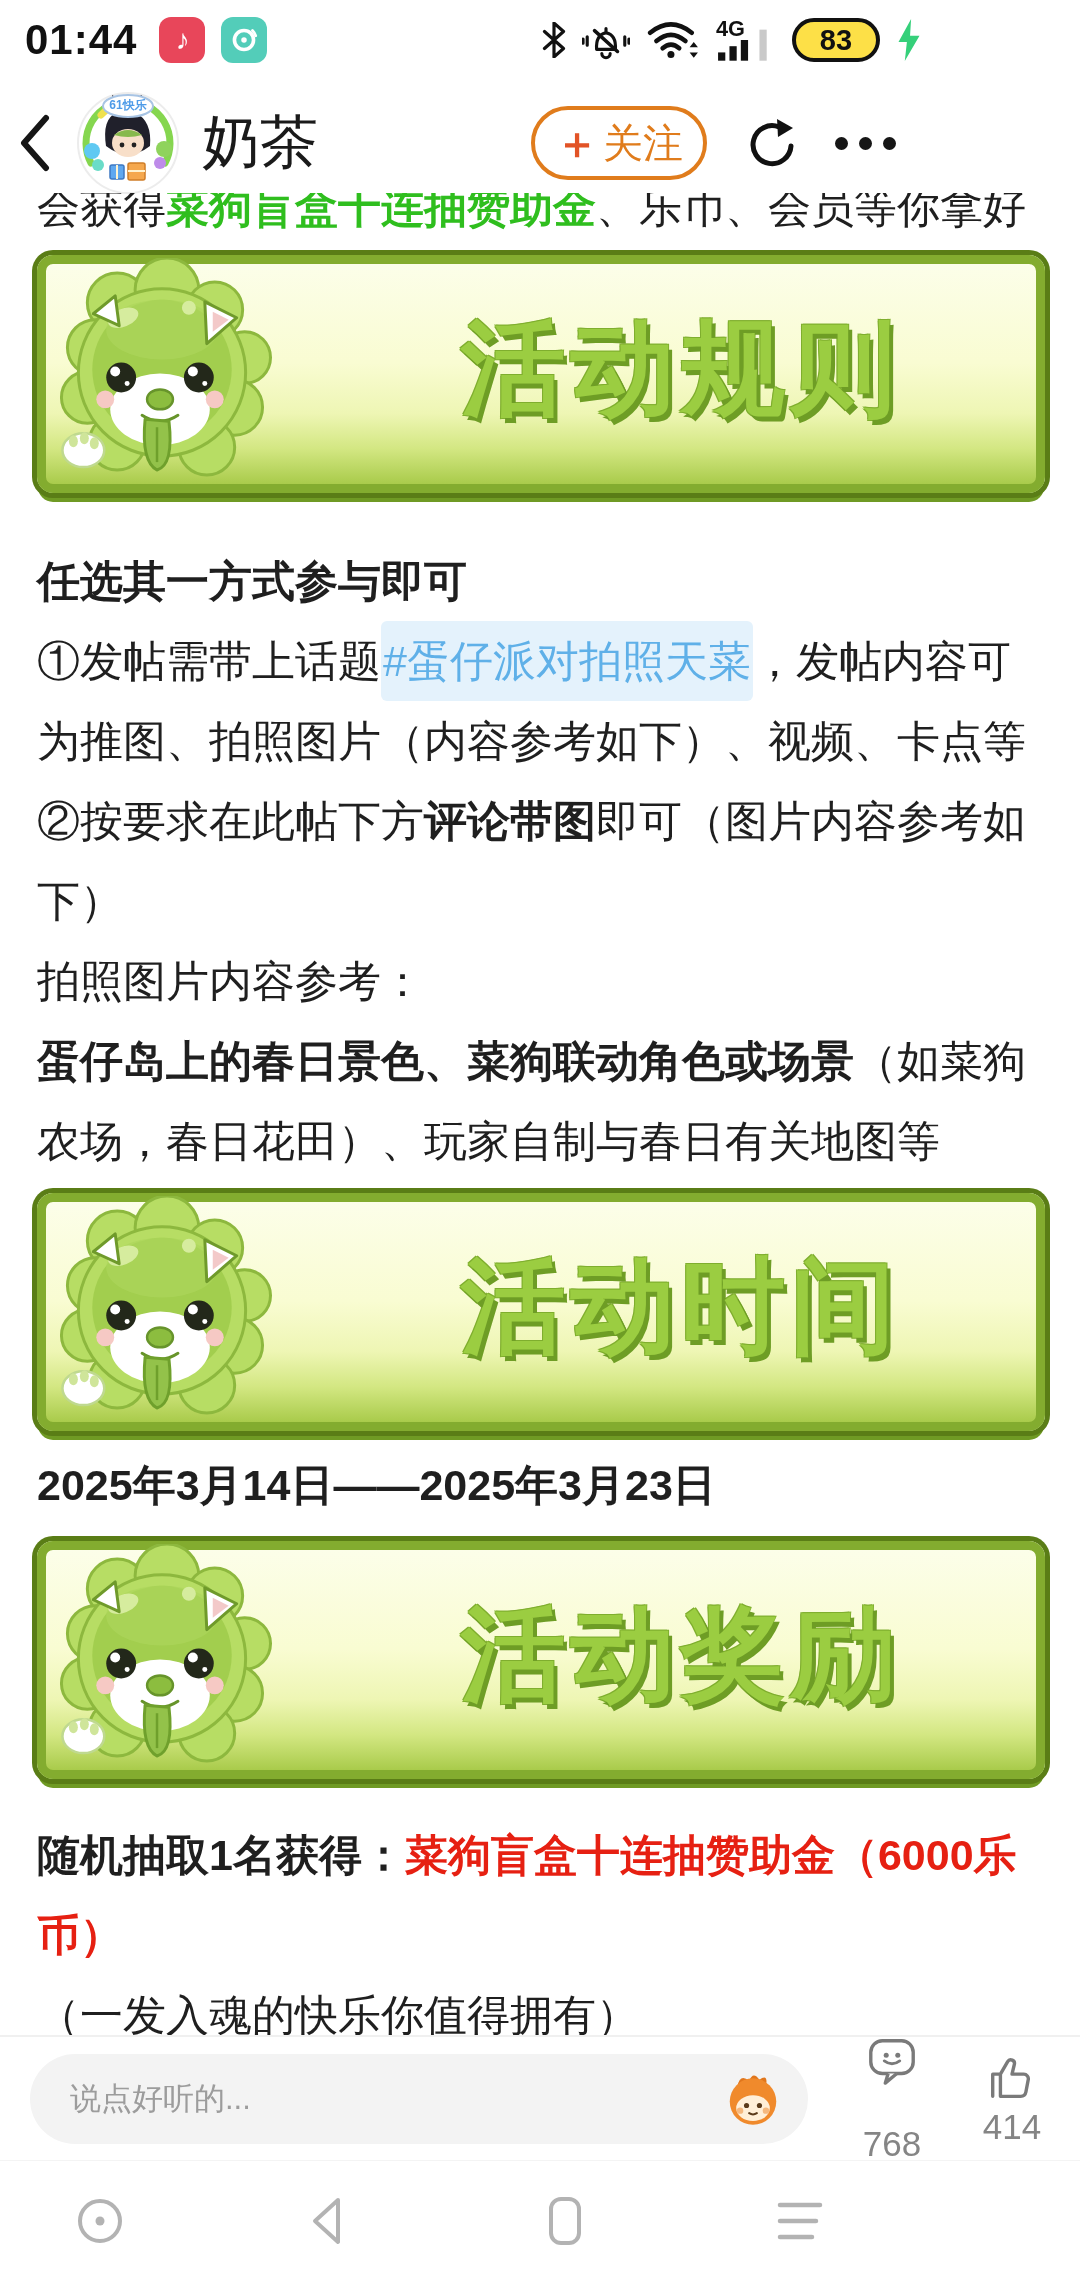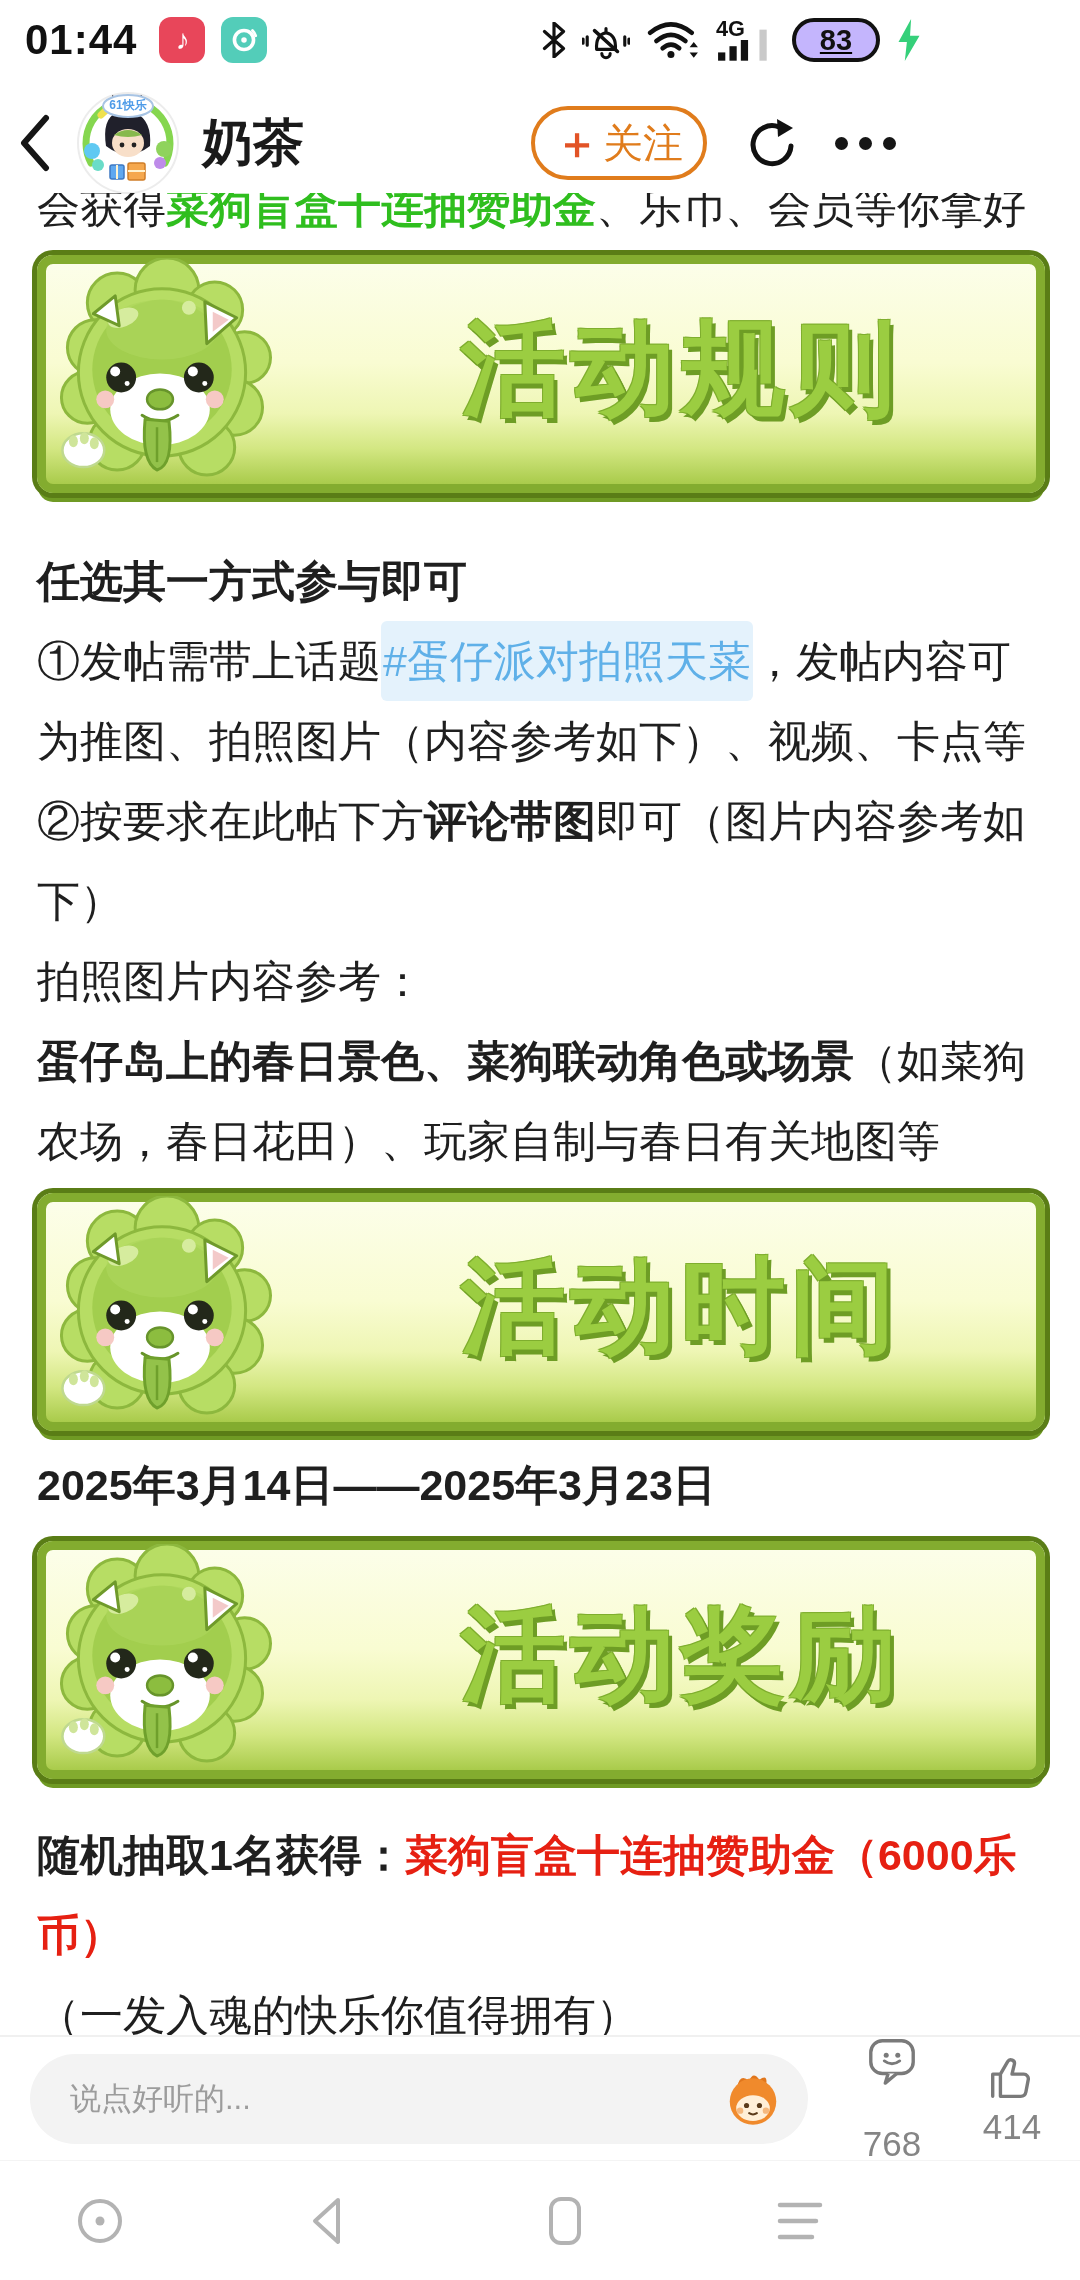--- a/index.html
+++ b/index.html
@@ -9,28 +9,28 @@
   *{margin:0;padding:0;box-sizing:border-box;}
   html,body{width:1080px;height:2280px;background:#fff;font-family:"Liberation Sans",sans-serif;}
   
   .status-bar{position:absolute;top:0;left:0;width:936px;height:80px;display:flex;align-items:center;padding:0 14px 0 25px;}
   .sb-time{font-size:42px;font-weight:600;color:#111;letter-spacing:1px;}
   .sb-left{display:flex;align-items:center;gap:16px;margin-left:22px;}
   .sb-appicon{width:46px;height:46px;border-radius:12px;display:flex;align-items:center;justify-content:center;}
   .sb-appicon.music{background:#E8465A;color:#fff;font-size:28px;}
   .sb-appicon.record{background:#53CDB9;}
   .sb-right{margin-left:auto;display:flex;align-items:center;gap:16px;}
-  .battery{position:relative;width:88px;height:44px;border:4px solid #111;border-radius:22px;background:#c4b5fd;display:flex;align-items:center;justify-content:center;text-decoration:underline;}
+  .battery{position:relative;width:88px;height:44px;border:4px solid #111;border-radius:22px;background:#fde047;display:flex;align-items:center;justify-content:center;}
   .battery span{font-size:29px;font-weight:700;color:#111;}
   
   .app-header{position:absolute;top:80px;left:0;width:926px;height:126px;display:flex;align-items:center;background:#fff;}
   .back-btn{width:70px;height:90px;display:flex;align-items:center;justify-content:center;}
   .avatar-wrap{position:relative;width:104px;height:104px;margin-left:6px;}
   .avatar-badge{position:absolute;top:6px;left:50%;transform:translateX(-50%);font-size:12px;font-weight:700;color:#4E9BE8;white-space:nowrap;z-index:2;}
-  .user-name{font-size:51px;color:#1a1a1a;font-weight:700;margin-left:22px;}
+  .user-name{font-size:58px;color:#1a1a1a;font-weight:400;margin-left:22px;}
   .follow-btn{margin-left:auto;width:176px;height:74px;border:4px solid var(--orange);border-radius:38px;background:#fff;display:flex;align-items:center;justify-content:center;gap:4px;}
   .follow-btn .plus{color:var(--plus-orange);font-size:44px;font-weight:700;line-height:1;}
   .follow-btn .lbl{color:var(--orange);font-size:40px;font-weight:500;}
   .share-btn{margin-left:38px;width:56px;height:56px;display:flex;align-items:center;justify-content:center;}
   .more-btn{margin:0 30px 0 34px;display:flex;gap:11px;align-items:center;height:56px;}
   .more-btn i{width:13px;height:13px;border-radius:50%;background:#161616;}
   
   .content{position:absolute;top:193px;left:37px;width:1008px;}
   .t{font-size:43px;line-height:80px;color:var(--ink);}
   .bd{font-weight:700;}

